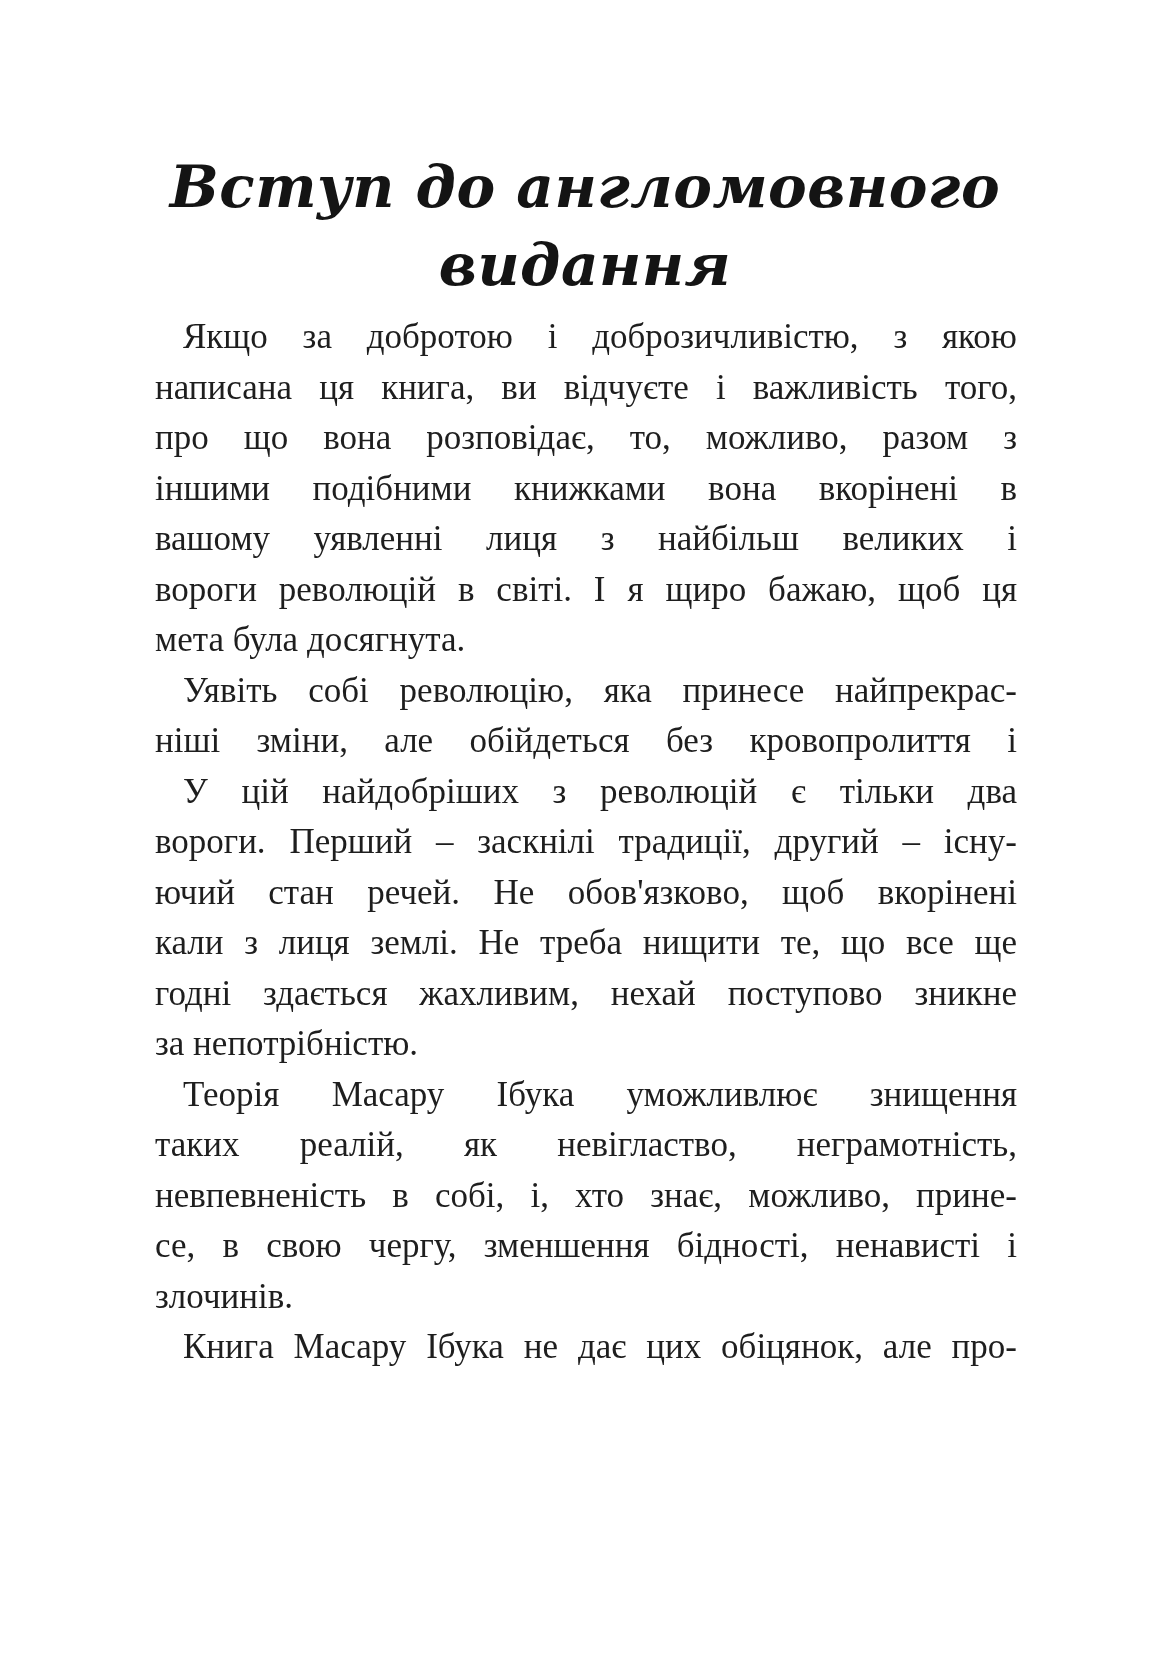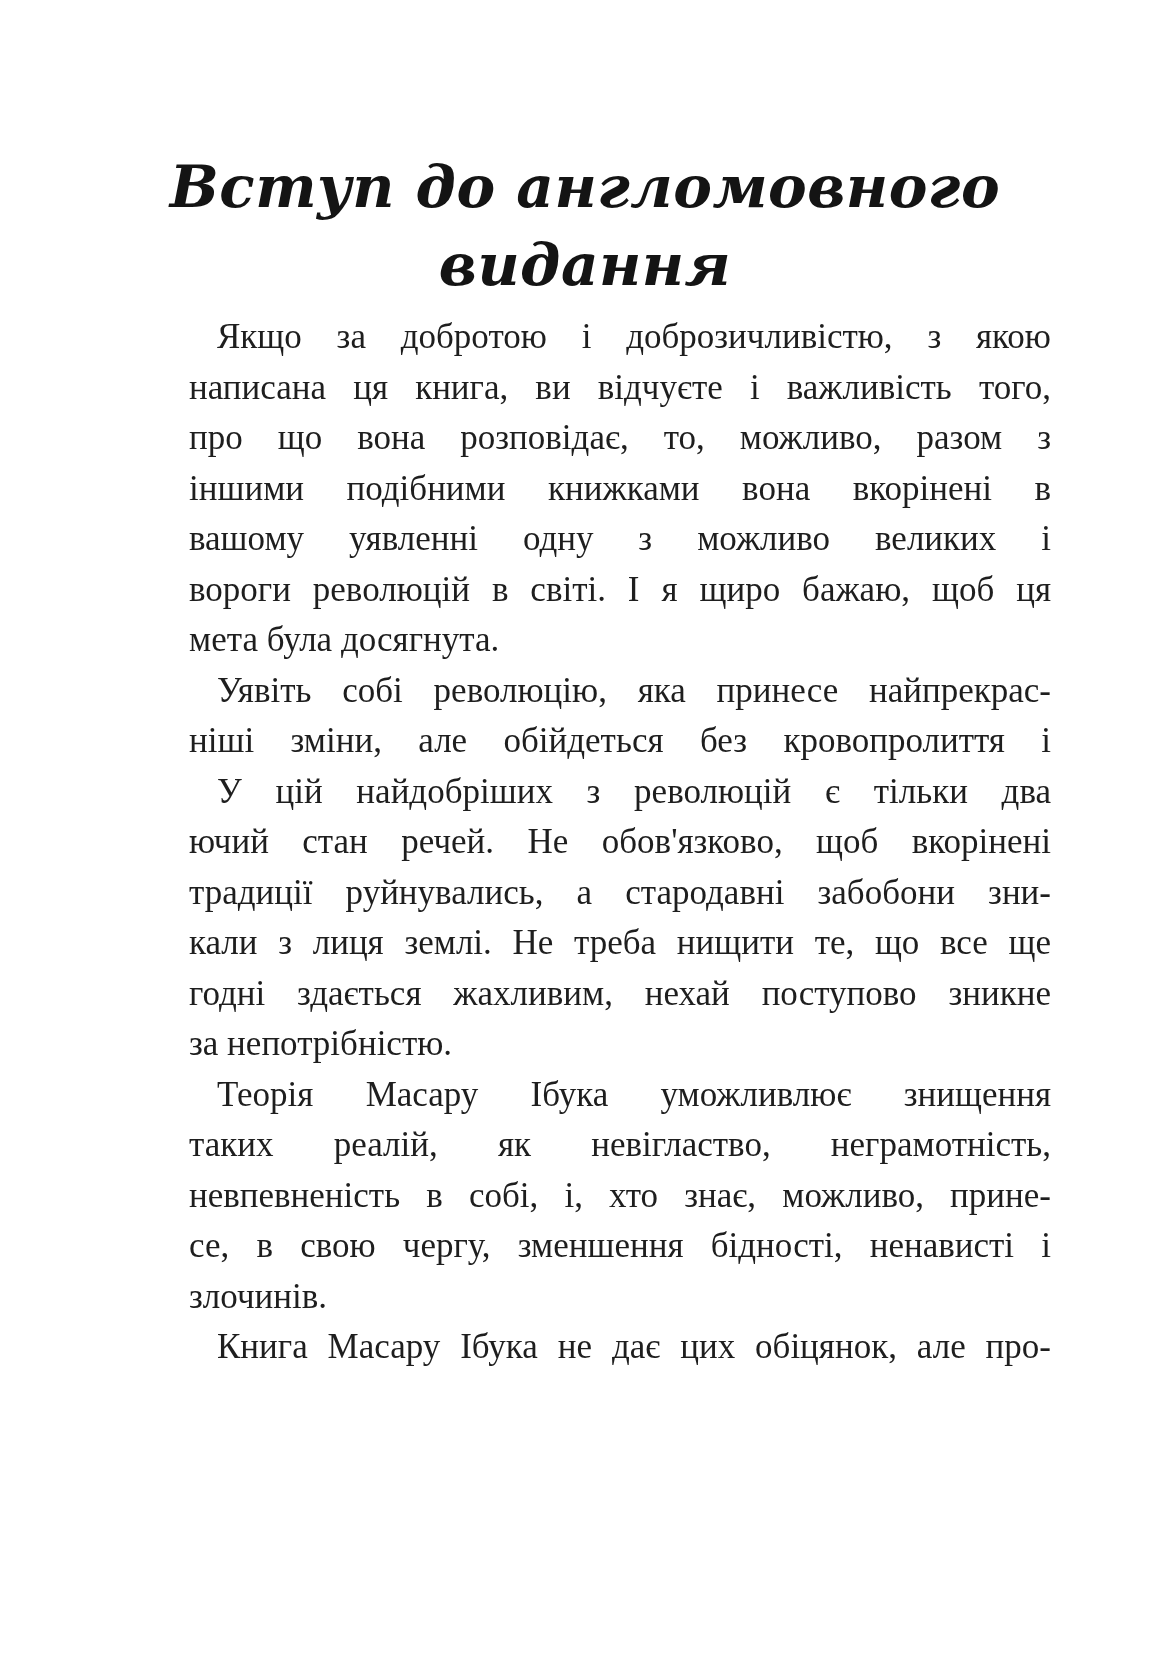--- a/index.html
+++ b/index.html
@@ -39,21 +39,20 @@
       display: block;
     }
     .body-text {
       position: absolute;
       left: 155px;
       top: 312px;
       width: 862px;
       font-family: "Liberation Serif", serif;
       font-size: 35px;
       color: #1e1e1e;
-      margin-left: 34px;
     }
     .line {
       display: block;
       height: 50.5px;
       line-height: 50.5px;
       white-space: nowrap;
       text-align: justify;
       text-align-last: justify;
     }
     .line.last {
@@ -73,34 +72,34 @@
     <span class="tline">видання</span>
   </h1>
 
   <div class="body-text">
 
     <div>
       <span class="line indent">Якщо за добротою і доброзичливістю, з якою</span>
       <span class="line">написана ця книга, ви відчуєте і важливість того,</span>
       <span class="line">про що вона розповідає, то, можливо, разом з</span>
       <span class="line">іншими подібними книжками вона вкорінені в</span>
-      <span class="line">вашому уявленні одну з можливо великих і</span>
+      <span class="line">вашому уявленні лиця з найбільш великих і</span>
       <span class="line">вороги революцій в світі. І я щиро бажаю, щоб ця</span>
       <span class="line last">мета була досягнута.</span>
     </div>
 
     <div>
       <span class="line indent">Уявіть собі революцію, яка принесе найпрекрас-</span>
       <span class="line">ніші зміни, але обійдеться без кровопролиття і</span>
     </div>
 
     <div>
       <span class="line indent">У цій найдобріших з революцій є тільки два</span>
+      <span class="line">вороги. Перший – заскнілі традиції, другий – існу-</span>
       <span class="line">ючий стан речей. Не обов'язково, щоб вкорінені</span>
-      <span class="line">традиції руйнувались, а стародавні забобони зни-</span>
       <span class="line">кали з лиця землі. Не треба нищити те, що все ще</span>
       <span class="line">годні здається жахливим, нехай поступово зникне</span>
       <span class="line last">за непотрібністю.</span>
     </div>
 
     <div>
       <span class="line indent">Теорія Масару Ібука уможливлює знищення</span>
       <span class="line">таких реалій, як невігластво, неграмотність,</span>
       <span class="line">невпевненість в собі, і, хто знає, можливо, прине-</span>
       <span class="line">се, в свою чергу, зменшення бідності, ненависті і</span>

